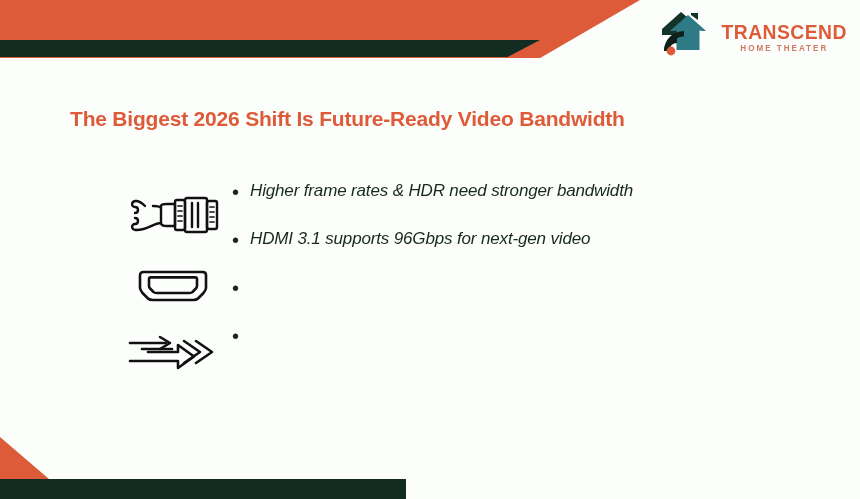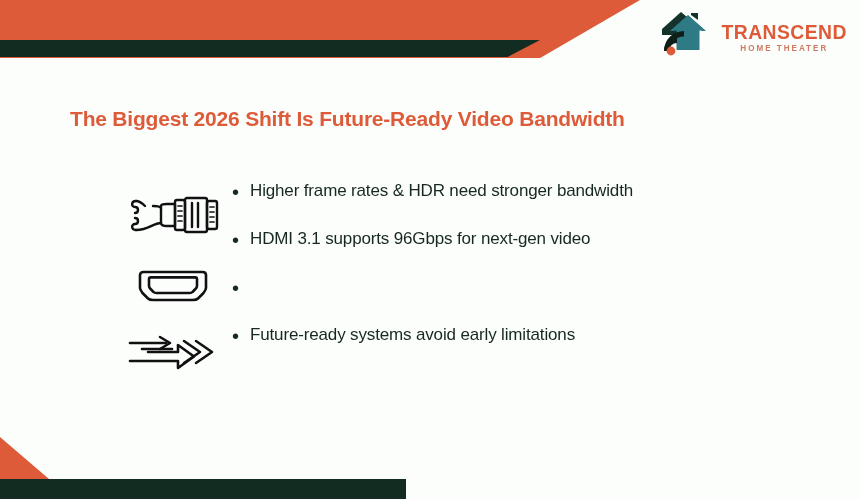--- a/index.html
+++ b/index.html
@@ -163,20 +163,21 @@
     line-height: 26px;
     text-align: left;
     padding-top: 1px;
   }
   .bullet-text {
     font-size: 17px;
     color: #16281f;
     line-height: 26px;
     letter-spacing: -0.15px;
     white-space: nowrap;
+    font-style: italic;
   }
 </style>
 </head>
 <body>
 
 <div class="slide">
 
   <div class="deco-top-orange"></div>
   <div class="deco-top-green"></div>
   <div class="deco-bottom-triangle"></div>
@@ -268,18 +269,17 @@
       </div>
       <div class="bullet">
         <span class="bullet-dot">•</span>
         <span class="bullet-text">HDMI 3.1 supports 96Gbps for next-gen video</span>
       </div>
       <div class="bullet">
         <span class="bullet-dot">•</span>
       </div>
       <div class="bullet">
         <span class="bullet-dot">•</span>
-        <span class="bullet-text">Future-ready systems avoid early limitations</span>
       </div>
     </div>
 
   </div>
 </div>
 
 </body></html>

